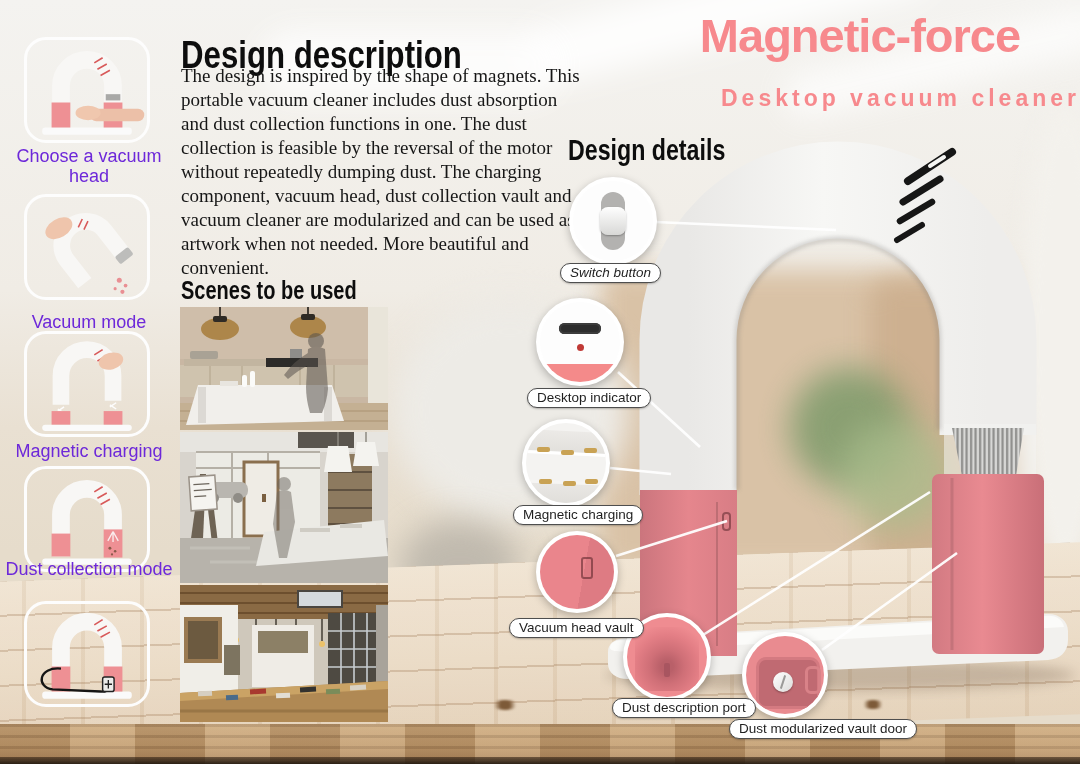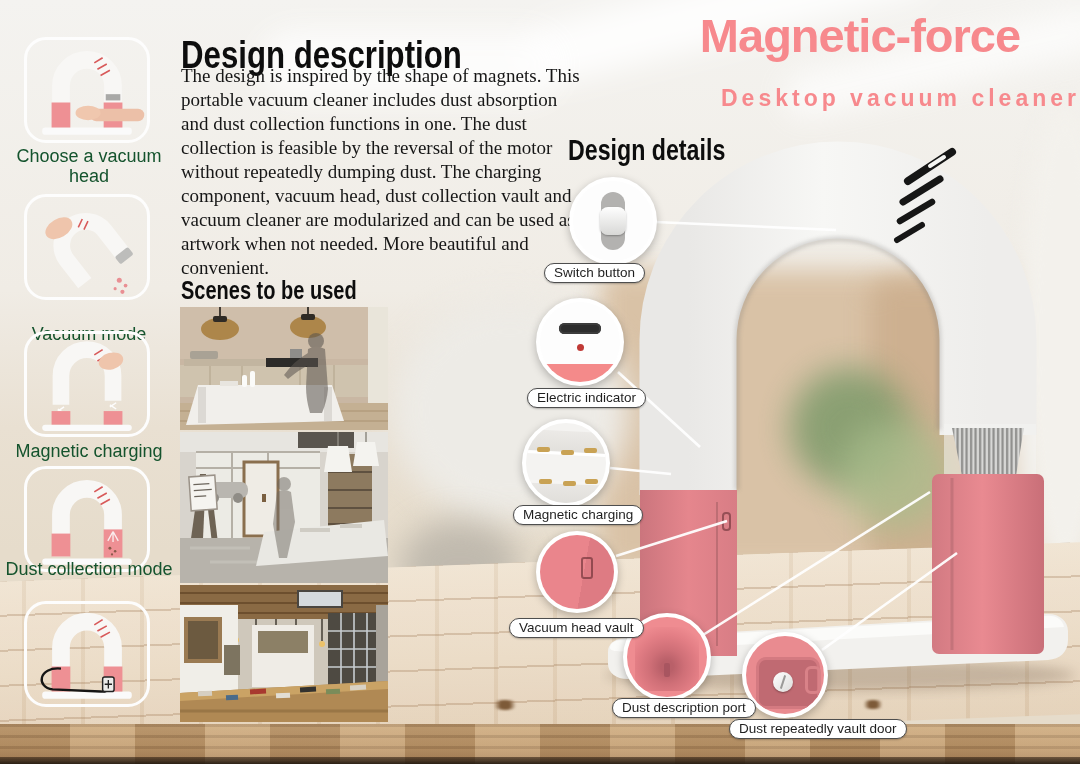--- a/index.html
+++ b/index.html
@@ -27,21 +27,21 @@
     background:linear-gradient(180deg,rgba(56,40,26,.55),rgba(30,22,14,.9));}
   .knot{position:absolute;border-radius:50%;background:radial-gradient(circle,#7d5a38 0 30%,rgba(125,90,56,0) 70%);filter:blur(1px);}
 
   
   .sidebar{position:absolute;left:0;top:0;width:178px;height:757px;background:#f48b8b;}
   .sb-title{position:absolute;left:0;top:6px;width:178px;text-align:center;
     font-size:25px;font-weight:bold;color:#0c0c0c;transform:scaleX(.8);letter-spacing:0;}
   .sb-card{position:absolute;left:24px;width:126px;height:106px;border:3px solid #fdfdfd;
     border-radius:22px;box-sizing:border-box;overflow:hidden;}
   .sb-label{position:absolute;left:2px;width:174px;text-align:center;font-size:18px;
-    color:#14532d;line-height:1.12;}
+    color:#6d28d9;line-height:1.12;}
 
   
   .h-cond{font-weight:bold;color:#0d0d0d;display:inline-block;
     transform:scaleX(.8);transform-origin:left center;white-space:nowrap;}
   .desc-head{position:absolute;left:181px;top:33px;font-size:39px;}
   .desc-body{position:absolute;left:181px;top:64px;width:404px;
     font-family:"Liberation Serif",serif;font-size:19px;line-height:1.26;color:#161616;}
   .scenes-head{position:absolute;left:181px;top:276px;font-size:25px;}
   .photo{position:absolute;left:180px;width:208px;overflow:hidden;background:#999;}
   .photo svg{display:block;}
@@ -142,21 +142,21 @@
         <path d="M60,28 l8,-4 M63,33 l8,-4" stroke="#d85a5a" stroke-width="1.5"></path>
         <rect x="70" y="72" width="16" height="9" rx="2" fill="#bdbdbb"></rect>
       </g>
       <ellipse cx="28" cy="30" rx="14" ry="9" fill="#efc5ac" transform="rotate(-30 28 30)"></ellipse>
       <circle cx="86" cy="80" r="2.4" fill="#e98f93"></circle>
         <circle cx="92" cy="85" r="1.8" fill="#e98f93"></circle>
       <circle cx="82" cy="88" r="1.5" fill="#e98f93"></circle>
         <circle cx="89" cy="91" r="2" fill="#e98f93"></circle>
     </svg>
   </div>
-  <div class="sb-label" style="top:324px;">Vacuum mode</div>
+  <div class="sb-label" style="top:312px;">Vacuum mode</div>
 
   <div class="sb-card" style="top:331px;">
     <svg width="120" height="100" viewBox="0 0 110 96">
       <rect x="12" y="87" width="86" height="6" rx="3" fill="#fafafa"></rect>
       <path d="M30,68 L30,40 A25,25 0 0 1 80,40 L80,64" stroke="#f8f7f5" stroke-width="16" fill="none"></path>
       <path d="M62,20 l8,-5 M65,26 l9,-5" stroke="#d85a5a" stroke-width="1.6"></path>
       <ellipse cx="78" cy="26" rx="12" ry="8" fill="#efc5ac" transform="rotate(-15 78 26)"></ellipse>
       <path d="M27,72 l6,4 M33,70 l-6,4" stroke="#fdfdfd" stroke-width="1.4"></path>
       <path d="M77,68 l6,4 M83,66 l-6,4" stroke="#fdfdfd" stroke-width="1.4"></path>
       <rect x="21" y="74" width="18" height="13" fill="#ee9094"></rect>
@@ -366,28 +366,28 @@
       <line x1="616" y1="556" x2="727" y2="521"></line>
       <line x1="703" y1="635" x2="930" y2="492"></line>
       <line x1="822" y1="650" x2="957" y2="553"></line>
     </g>
   </svg>
 
   <div class="co-circle" style="left:569px;top:177px;width:88px;height:88px;">
     <div class="sw-track"></div>
     <div class="sw-knob"></div>
   </div>
-  <div class="co-label" style="left:544px;top:263px;">Switch button</div>
+  <div class="co-label" style="left:560px;top:263px;font-style:italic;">Switch button</div>
 
   <div class="co-circle" style="left:536px;top:298px;width:88px;height:88px;">
     <div class="usb-pill"></div>
     <div class="red-dot"></div>
     <div class="pink-band"></div>
   </div>
-  <div class="co-label" style="left:527px;top:388px;">Electric indicator</div>
+  <div class="co-label" style="left:527px;top:388px;">Desktop indicator</div>
 
   <div class="co-circle" style="left:522px;top:419px;width:88px;height:88px;background:#f4f3f1;">
     <div class="mag-top"></div>
     <div class="pin" style="left:14%;top:30%;"></div>
     <div class="pin" style="left:44%;top:34%;"></div>
     <div class="pin" style="left:72%;top:31%;"></div>
     <div class="mag-bot"></div>
     <div class="pin" style="left:16%;top:70%;"></div>
     <div class="pin" style="left:46%;top:72%;"></div>
     <div class="pin" style="left:74%;top:70%;"></div>
@@ -406,15 +406,15 @@
     <div class="port-slot"></div>
   </div>
   <div class="co-label" style="left:612px;top:698px;">Dust description port</div>
 
   <div class="co-circle" style="left:742px;top:632px;width:86px;height:86px;">
     <div class="vault-bg"></div>
     <div class="vault-box"></div>
     <div class="vault-dial"></div>
     <div class="vault-handle"></div>
   </div>
-  <div class="co-label" style="left:729px;top:719px;">Dust repeatedly vault door</div>
+  <div class="co-label" style="left:729px;top:719px;">Dust modularized vault door</div>
 
 </div>
 
 </body></html>

